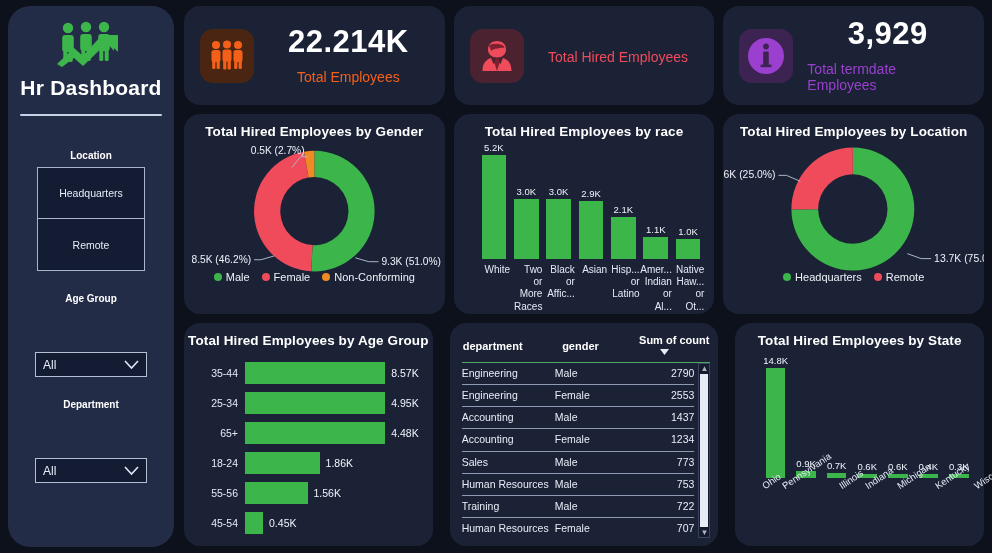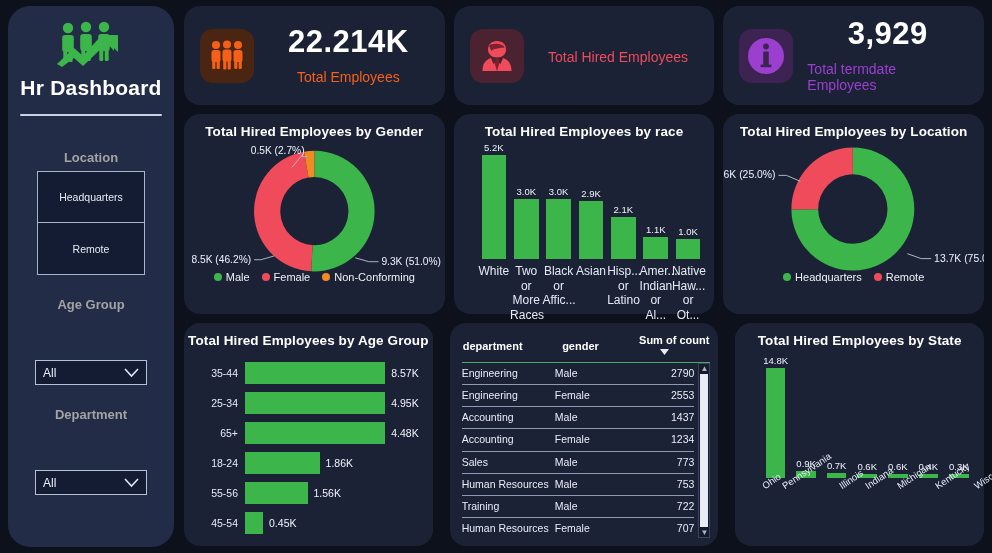--- a/index.html
+++ b/index.html
@@ -20,21 +20,21 @@
     padding-top:12px;
     box-sizing:border-box;
   }
   .logo{height:52px;display:flex;align-items:center;justify-content:center;margin-bottom:2px;}
   .brand{
     font-size:21px;font-weight:bold;letter-spacing:.2px;color:#ffffff;
     margin-top:4px;margin-bottom:14px;
   }
   .divider{width:142px;height:2px;background:#c9d2e4;border-radius:2px;}
   .filter-label{
-    font-size:13px;font-weight:bold;color:#a3a3a3;margin:0 0 6px 0;text-align:center;
+    font-size:10px;font-weight:bold;color:#ffffff;margin:0 0 6px 0;text-align:center;
   }
   .loc-group{margin-top:34px;display:flex;flex-direction:column;align-items:center;}
   .slicer-btn{
     width:108px;height:52px;
     background:#141c34;
     border:1px solid #aab4cc;
     display:flex;align-items:center;justify-content:center;
     font-size:10.5px;color:#e6ebf5;
     box-sizing:border-box;
   }
@@ -85,21 +85,21 @@
   .lg{display:flex;align-items:center;gap:4px;}
   .dot{width:8px;height:8px;border-radius:50%;display:inline-block;}
 
   
   .vbars{position:relative;height:168px;padding:4px 10px 0 4px;box-sizing:border-box;margin-left:20px;}
   .vb-row{display:flex;align-items:flex-end;justify-content:space-around;height:116px;}
   .vb-col{display:flex;flex-direction:column;align-items:center;justify-content:flex-end;flex:1;min-width:0;}
   .vb-val{font-size:9.5px;color:#f0f3fa;margin-bottom:2px;white-space:nowrap;}
   .vb-bar{width:76%;background:#3cb54a;}
   .vb-labels{display:flex;justify-content:space-around;margin-top:5px;}
-  .vb-lab{flex:1;text-align:center;font-size:12px;color:#e5eaf5;line-height:1.22;min-width:0;}
+  .vb-lab{flex:1;text-align:right;font-size:10px;color:#e5eaf5;line-height:1.22;min-width:0;}
 
   
   .hbars{padding:12px 14px 3px 14px;box-sizing:border-box;}
   .hb-row{display:flex;align-items:center;height:26px;margin-bottom:4px;}
   .hb-lab{width:40px;flex:0 0 40px;text-align:right;font-size:10.5px;color:#e6ebf6;padding-right:7px;}
   .hb-bar{height:22px;background:#3cb54a;}
   .hb-val{font-size:10.5px;color:#f0f3fa;padding-left:6px;white-space:nowrap;}
 
   
   .sbars{position:relative;height:175px;padding:6px 10px 0 25px;box-sizing:border-box;}

